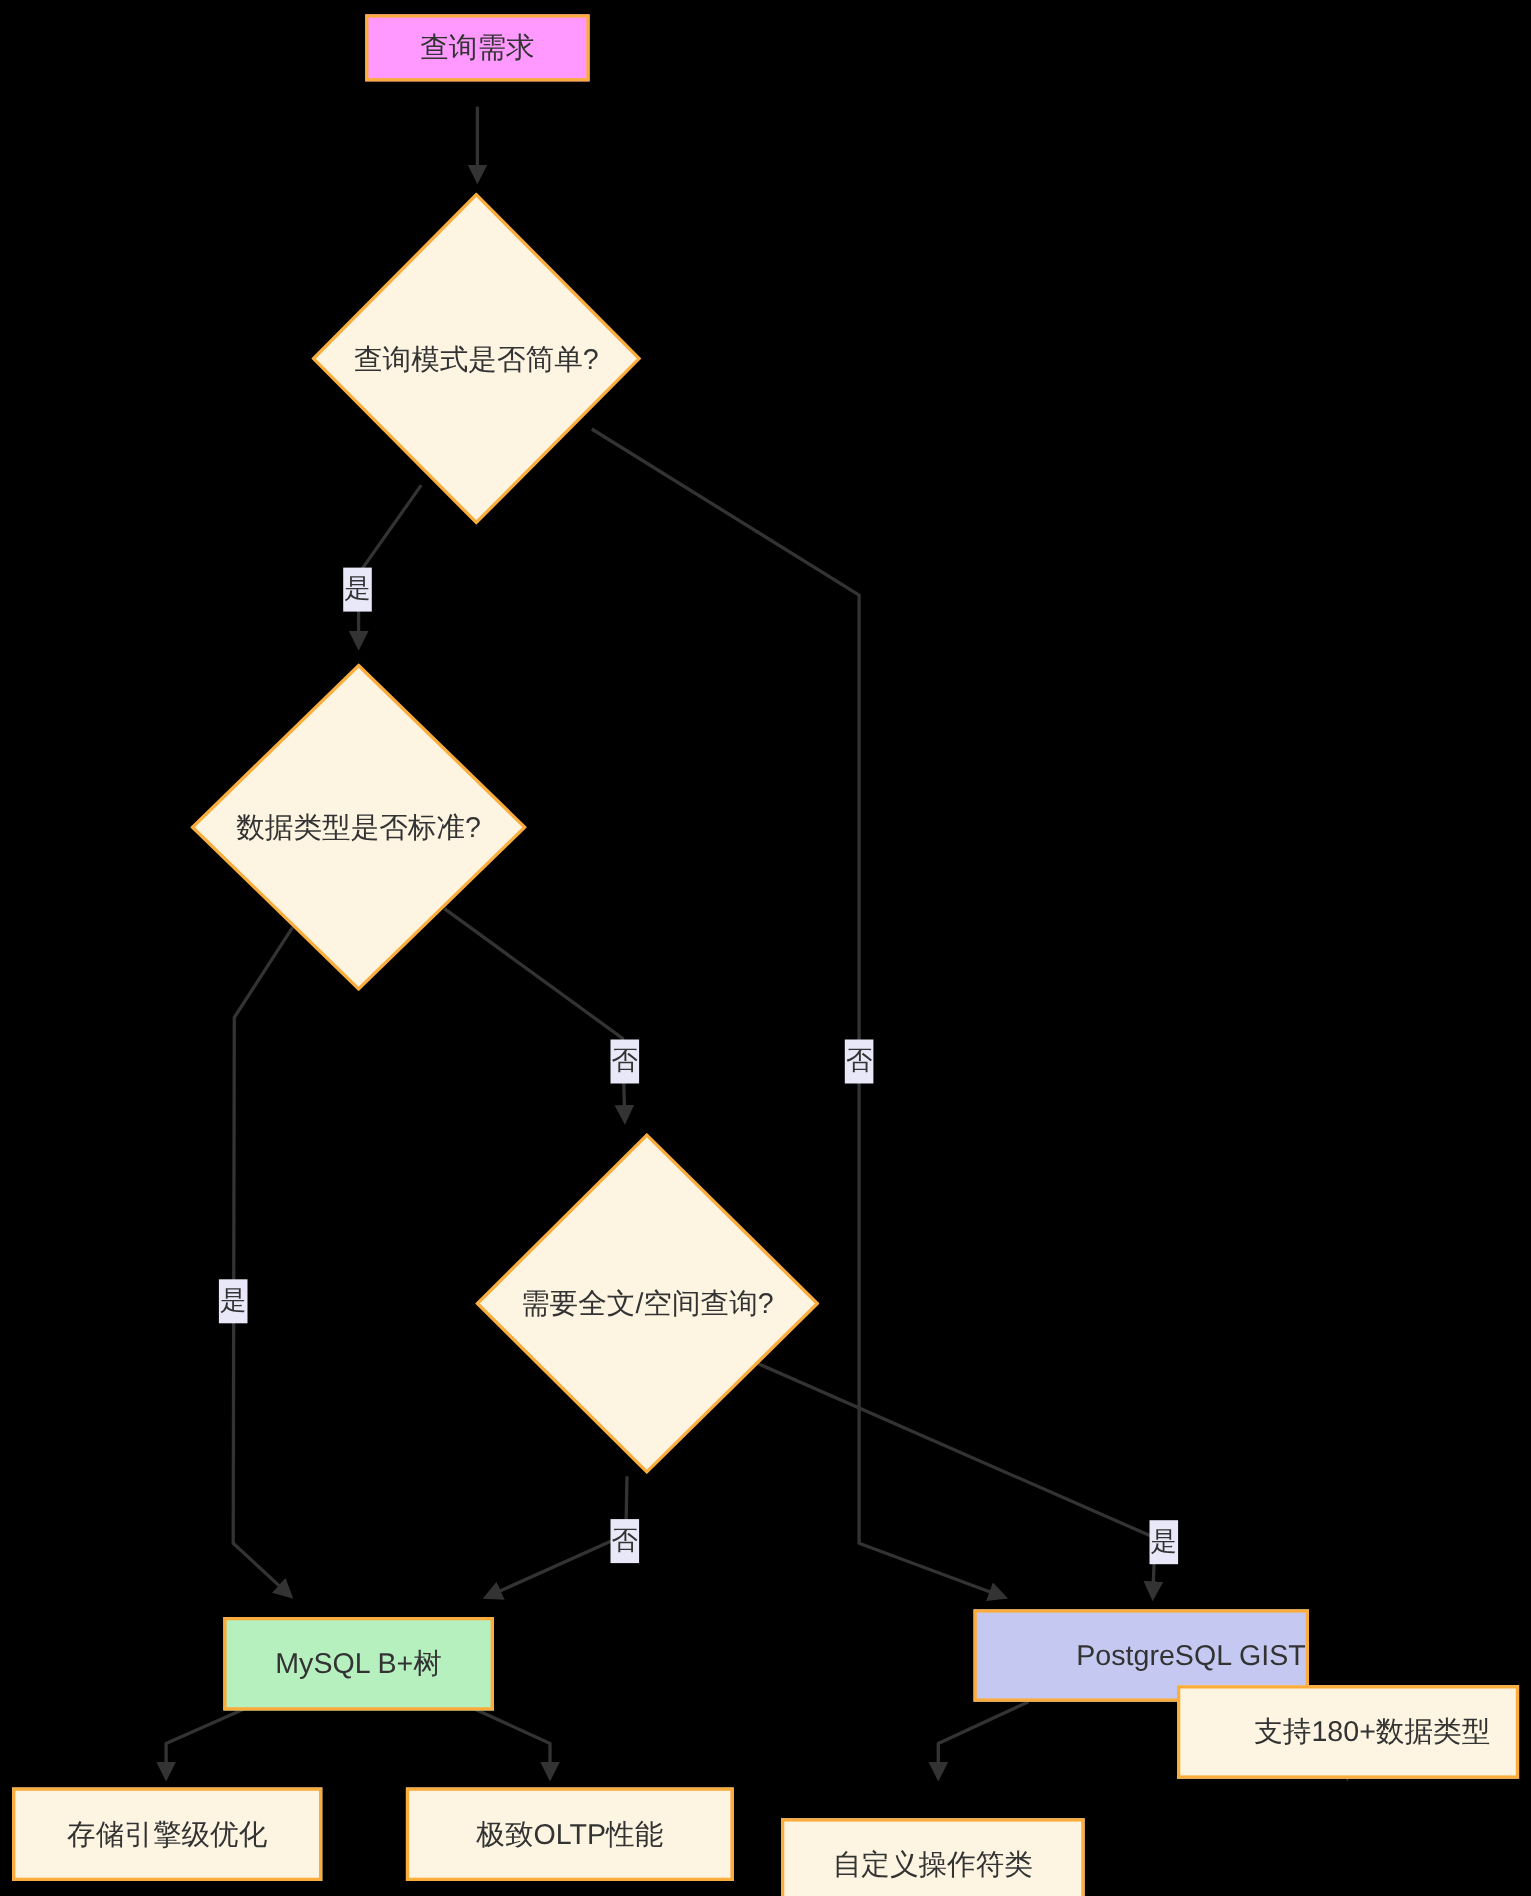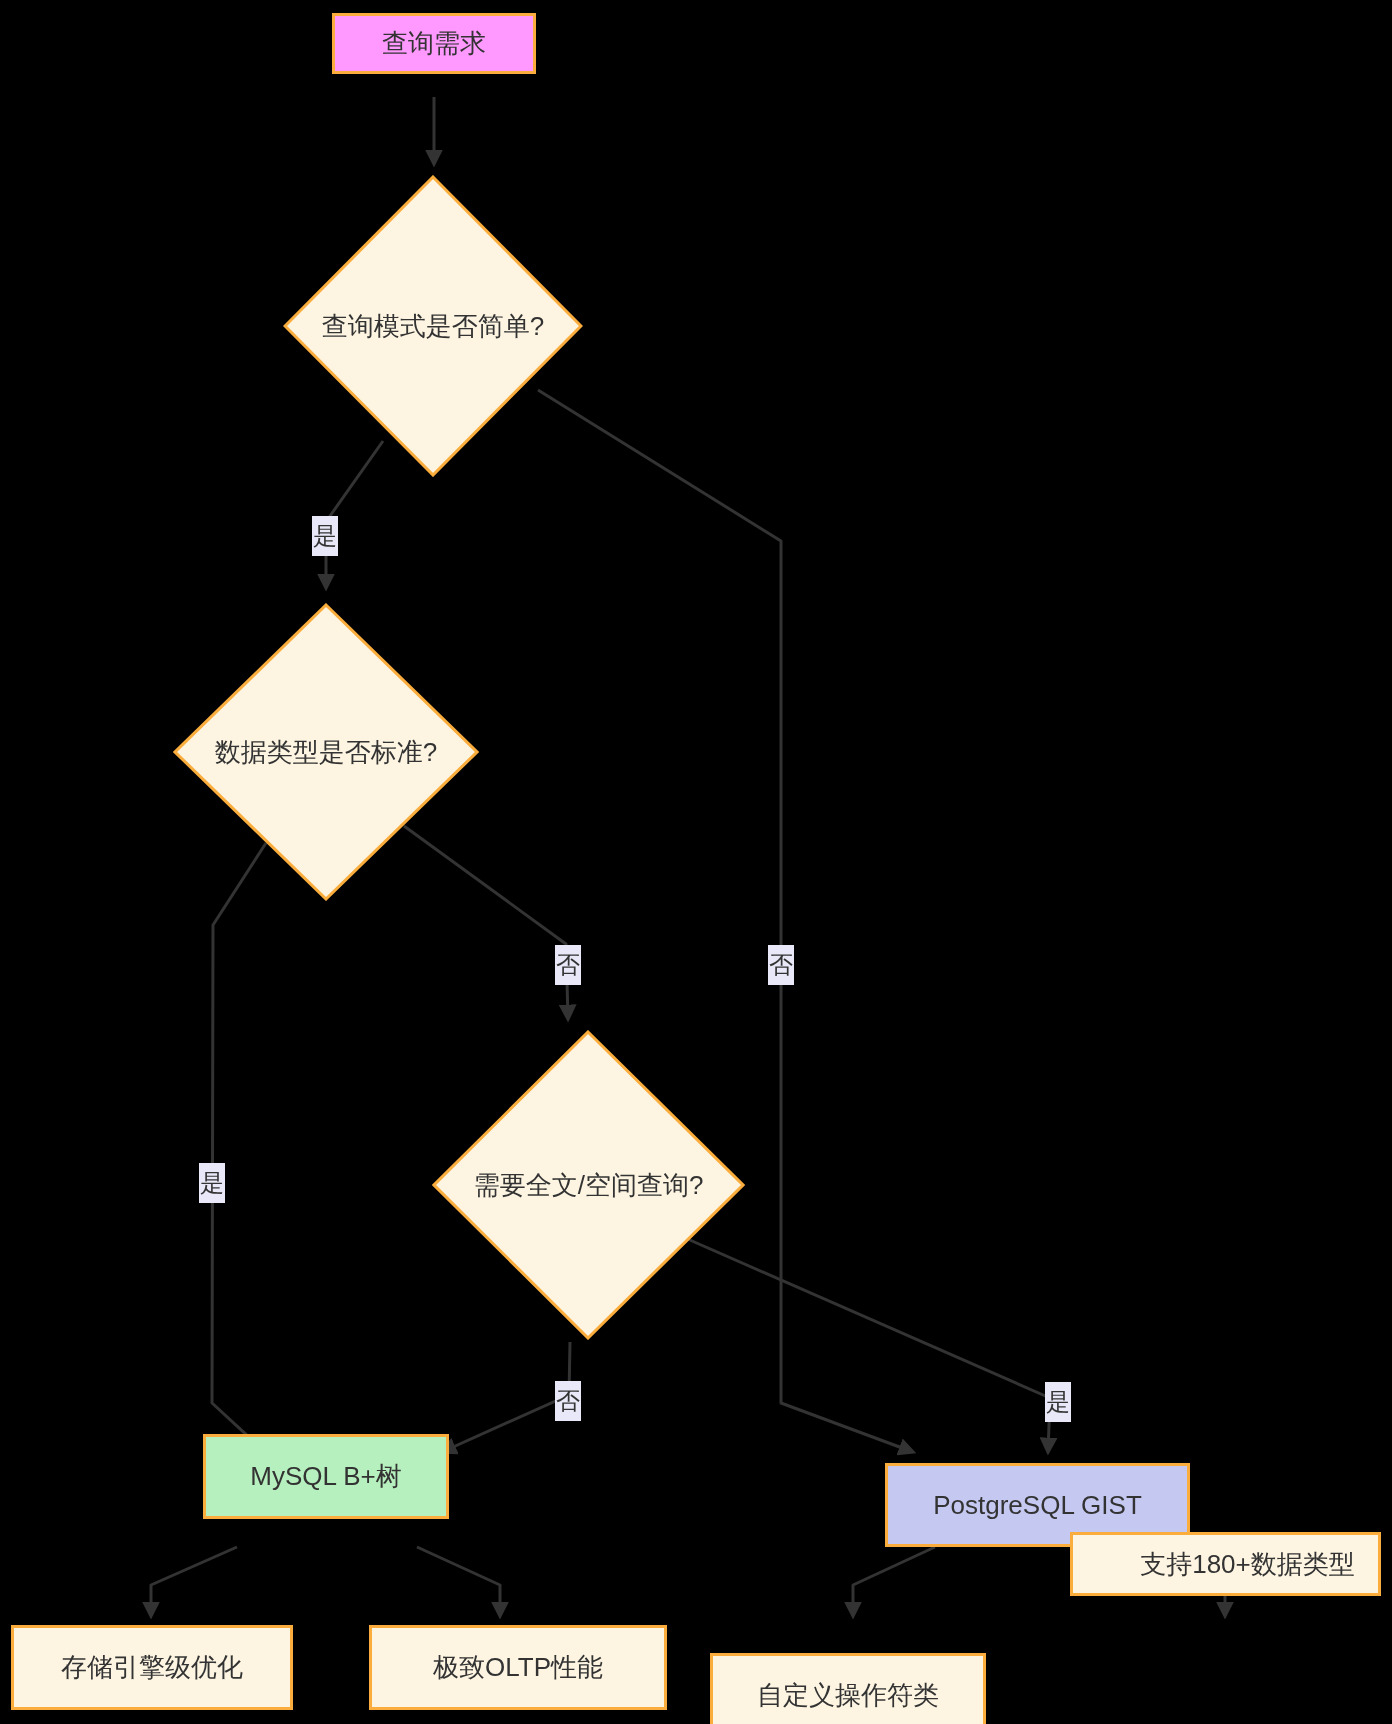--- a/index.html
+++ b/index.html
@@ -116,41 +116,41 @@
     <span>数据类型是否标准?</span>
   </div>
 
   <div class="node decision-node" style="left:432px; top:1030px; width:313px; height:310px;">
     <svg width="313" height="310" viewBox="0 0 313 310">
       <polygon class="diamond" points="156,2 311,155 156,308 2,155"></polygon>
     </svg>
     <span>需要全文/空间查询?</span>
   </div>
 
-  <div class="node rect-node mysql-node" style="left:203px; top:1434px; width:246px; height:85px;">
+  <div class="node rect-node mysql-node" style="left:203px; top:1470px; width:246px; height:85px;">
     <span>MySQL B+树</span>
   </div>
 
-  <div class="node rect-node postgres-node" style="left:885px; top:1463px; width:305px; height:84px;">
+  <div class="node rect-node postgres-node" style="left:885px; top:1463px; width:305px; height:84px;justify-content:flex-end;">
     <span>PostgreSQL GIST</span>
   </div>
 
   <div class="node rect-node leaf-node" style="left:11px; top:1625px; width:282px; height:85px;">
     <span>存储引擎级优化</span>
   </div>
 
   <div class="node rect-node leaf-node" style="left:369px; top:1625px; width:298px; height:85px;">
     <span>极致OLTP性能</span>
   </div>
 
   <div class="node rect-node leaf-node" style="left:710px; top:1625px; width:276px; height:85px;margin-top:28px;">
     <span>自定义操作符类</span>
   </div>
 
-  <div class="node rect-node leaf-node" style="left:1070px; top:1532px; width:311px; height:64px;padding-left:44px;">
+  <div class="node rect-node leaf-node" style="left:1070px; top:1532px; width:311px; height:85px;padding-left:44px;">
     <span>支持180+数据类型</span>
   </div>
 
   <div class="edge-label" style="left:325px; top:536px;">是</div>
   <div class="edge-label" style="left:781px; top:965px;">否</div>
   <div class="edge-label" style="left:212px; top:1183px;">是</div>
   <div class="edge-label" style="left:568px; top:965px;">否</div>
   <div class="edge-label" style="left:568px; top:1401px;">否</div>
   <div class="edge-label" style="left:1058px; top:1402px;">是</div>
 

